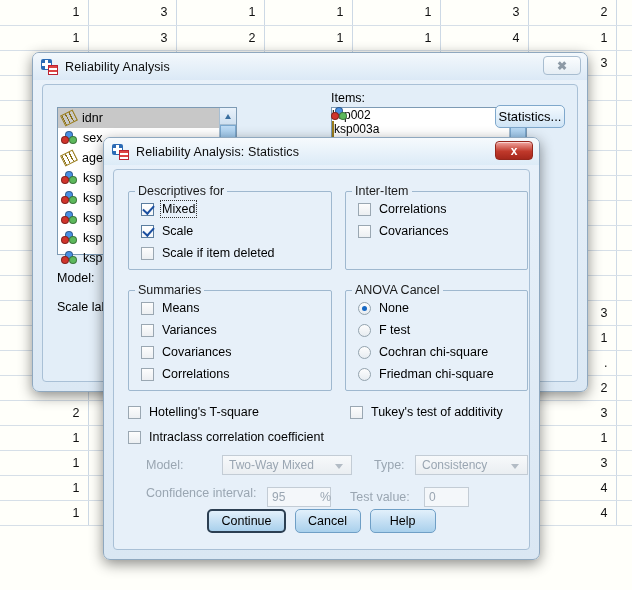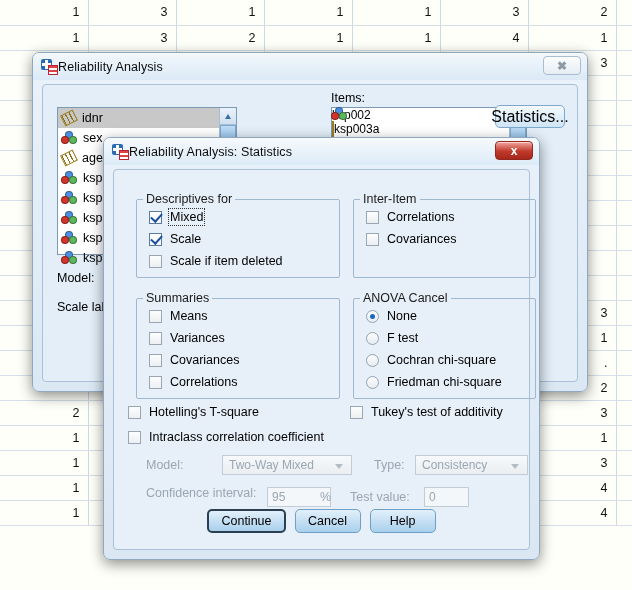--- a/index.html
+++ b/index.html
@@ -23,21 +23,21 @@
   #sheet col.c0 { width: 88px; }
   #sheet col.cx { width: 88px; }
 
   
   .win {
     position: absolute; background: #dfeaf4;
     border: 1px solid #8fa8bf; border-radius: 7px;
     box-shadow: 0 4px 14px rgba(0,0,0,.45);
   }
   .titlebar {
-    height: 27px; display:flex; align-items:center; gap:0;
+    height: 27px; display:flex; align-items:center; gap:7px;
     padding: 0 6px 0 8px; position:relative;
     border-radius: 6px 6px 0 0;
   }
   .titlebar .ttl { font-size: 12.5px; color:#0d0d0d; letter-spacing:.1px; }
   .spss-icon {
     width:17px; height:17px; position:relative; flex:0 0 auto;
   }
   .spss-icon .blue {
     position:absolute; left:0; top:1px; width:11px; height:11px;
     background:#2b6bb5; border-radius:2px;
@@ -123,40 +123,40 @@
   }
   .listscroll .thumb{ height:18px; background:linear-gradient(#bfdcf5,#8fc0e8); border:1px solid #7aa8cf;}
 
   .itemslabel { position:absolute; left:288px; top:6px; font-size:12.5px; }
   .itemslist {
     position:absolute; left:288px; top:22px; width:196px; height:148px;
     background:#fff; border:1px solid #7d9ab4;
   }
   .statbtn {
     position:absolute; right:12px; top:20px; width:70px; height:23px;
-    border-radius:5px; border:1px solid #7fa8cc; font-size:16px;
+    border-radius:5px; border:1px solid #7fa8cc; font-size:13px;
     background:linear-gradient(#f4fafe,#cfe4f6);
     display:flex;align-items:center;justify-content:center;
   }
   .lbl-model { position:absolute; left:14px; top:186px; font-size:12.5px;}
   .lbl-scalelabel { position:absolute; left:14px; top:215px; font-size:12.5px;}
 
   
   #statDlg {
     left: 103px; top: 137px; width: 437px; height: 423px;
     background: linear-gradient(#e8f1fa,#dae7f3);
   }
   #statDlg .titlebar { background: linear-gradient(#f6fafd,#dcebf7); }
   .panel {
     position:absolute; left:9px; right:9px; top:31px; bottom:9px;
     background:#e7f0f9; border:1px solid #a9c0d6; border-radius:4px;
   }
 
   fieldset.grp {
-    position:absolute; margin:8px; padding:0;
+    position:absolute; margin:0; padding:0;
     border:1px solid #9fb8cf; border-radius:2px; background:transparent;
   }
   fieldset.grp legend {
     font-size:12.5px; color:#1a1a1a; padding:0 3px; margin-left:6px;
   }
   .chk, .rad { display:flex; align-items:center; gap:8px; height:22px; padding-left:12px; font-size:12.5px;}
   .box {
     width:13px; height:13px; flex:0 0 auto; position:relative;
     background:linear-gradient(#fdfdfd,#eceff2); border:1px solid #9aa7b2;
   }

